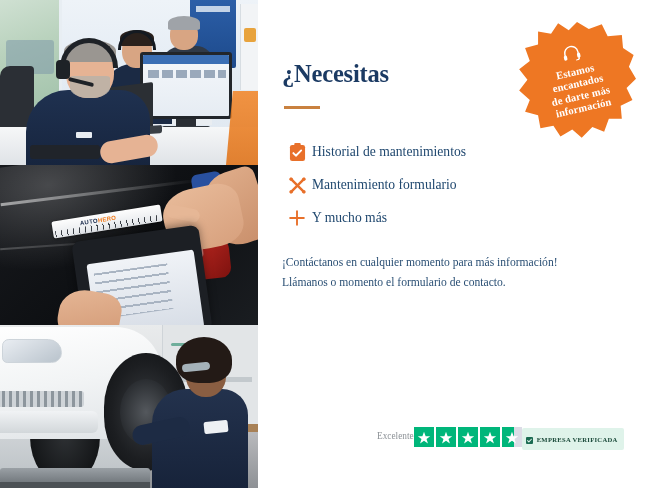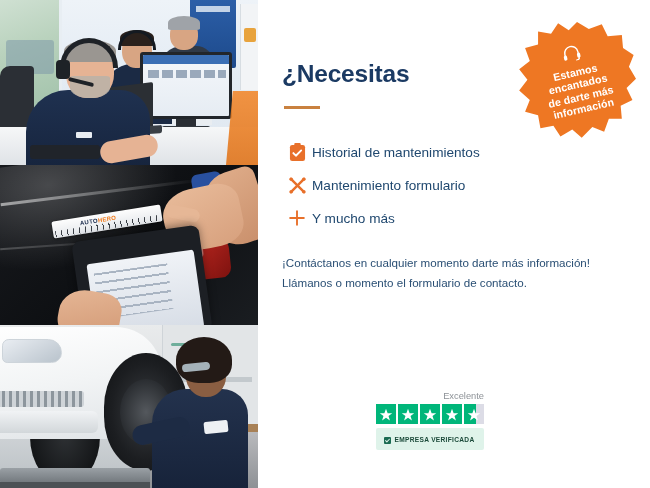--- a/index.html
+++ b/index.html
@@ -305,20 +305,21 @@
     position:absolute;left:-20px;top:84px;width:58px;height:20px;
     background:#1d2b44;border-radius:12px;transform:rotate(-12deg);
   }
 
   
   .content {
     flex: 1 1 auto;
     position: relative;
     padding: 58px 26px 16px 24px;
     background: #ffffff;
+    font-family: Liberation Serif, serif;
   }
   .heading {
     color: #1b3a63;
     font-size: 24.5px;
     font-weight: 700;
     line-height: 1.3;
     letter-spacing: -0.2px;
     max-width: 250px;
   }
   .accent-rule {
@@ -398,21 +399,21 @@
   
   .trust {
     position: absolute;
     left: 118px; bottom: 38px;
     display: flex; align-items: flex-end; gap: 18px;
   }
   .tp-logo { display: flex; align-items: center; gap: 5px; margin-bottom: 3px; }
   .tp-word {
     color: #17181b; font-size: 20.5px; font-weight: 700; letter-spacing: -0.5px;
   }
-  .tp-rating { display: flex; flex-direction: column; align-items: flex-end; }
+  .tp-rating { display: flex; flex-direction: row; align-items: center; }
   .tp-excelente {
     color: #8d9297; font-size: 9.3px; margin-bottom: 3px; margin-left: 1px;
   }
   .tp-stars { display: flex; gap: 2px; }
   .tp-star {
     width: 20px; height: 20px; background: #00b67a;
     display: flex; align-items: center; justify-content: center;
     position: relative; overflow: hidden;
   }
   .tp-star.partial { background: #dcdce6; }
@@ -598,21 +599,21 @@
                 <path d="M2.4 10h15.2"></path>
             </g>
           </svg>
         </span>
         <span class="feature-label">Y mucho más</span>
       </div>
 
     </div>
 
     <div class="para">
-      <div>¡Contáctanos en cualquier momento darte más información!</div>
+      <div>¡Contáctanos en cualquier momento para más información!</div>
       <div>Llámanos o momento el formulario de contacto.</div>
     </div>
 
     <div class="trust">
 
 
       <div class="tp-rating">
         <span class="tp-excelente">Excelente</span>
         <div class="tp-stars">
           <span class="tp-star">

